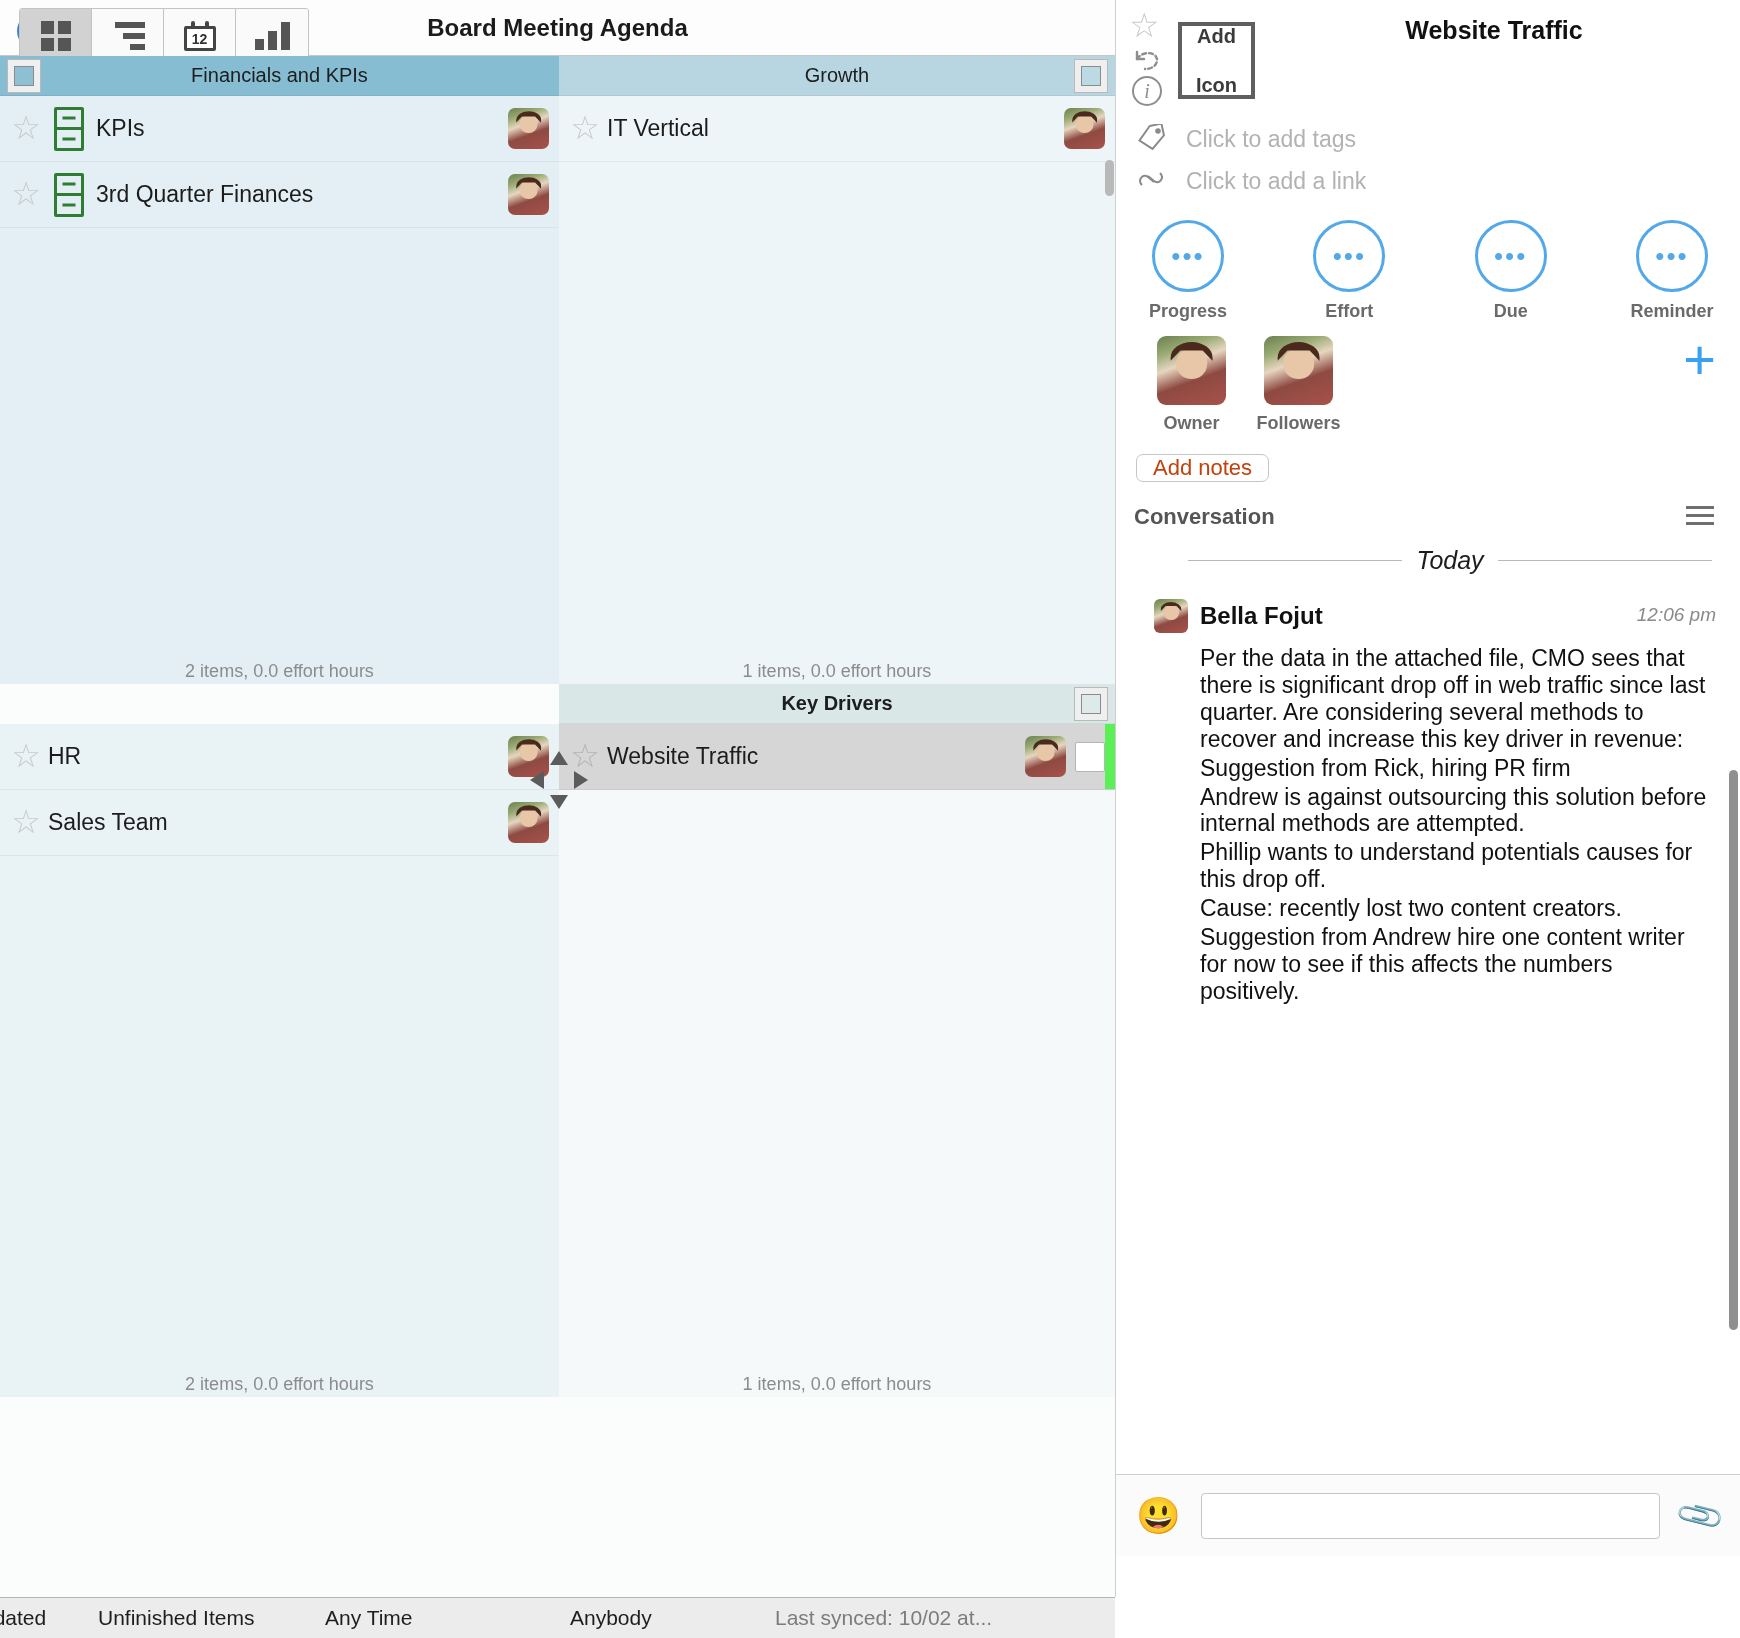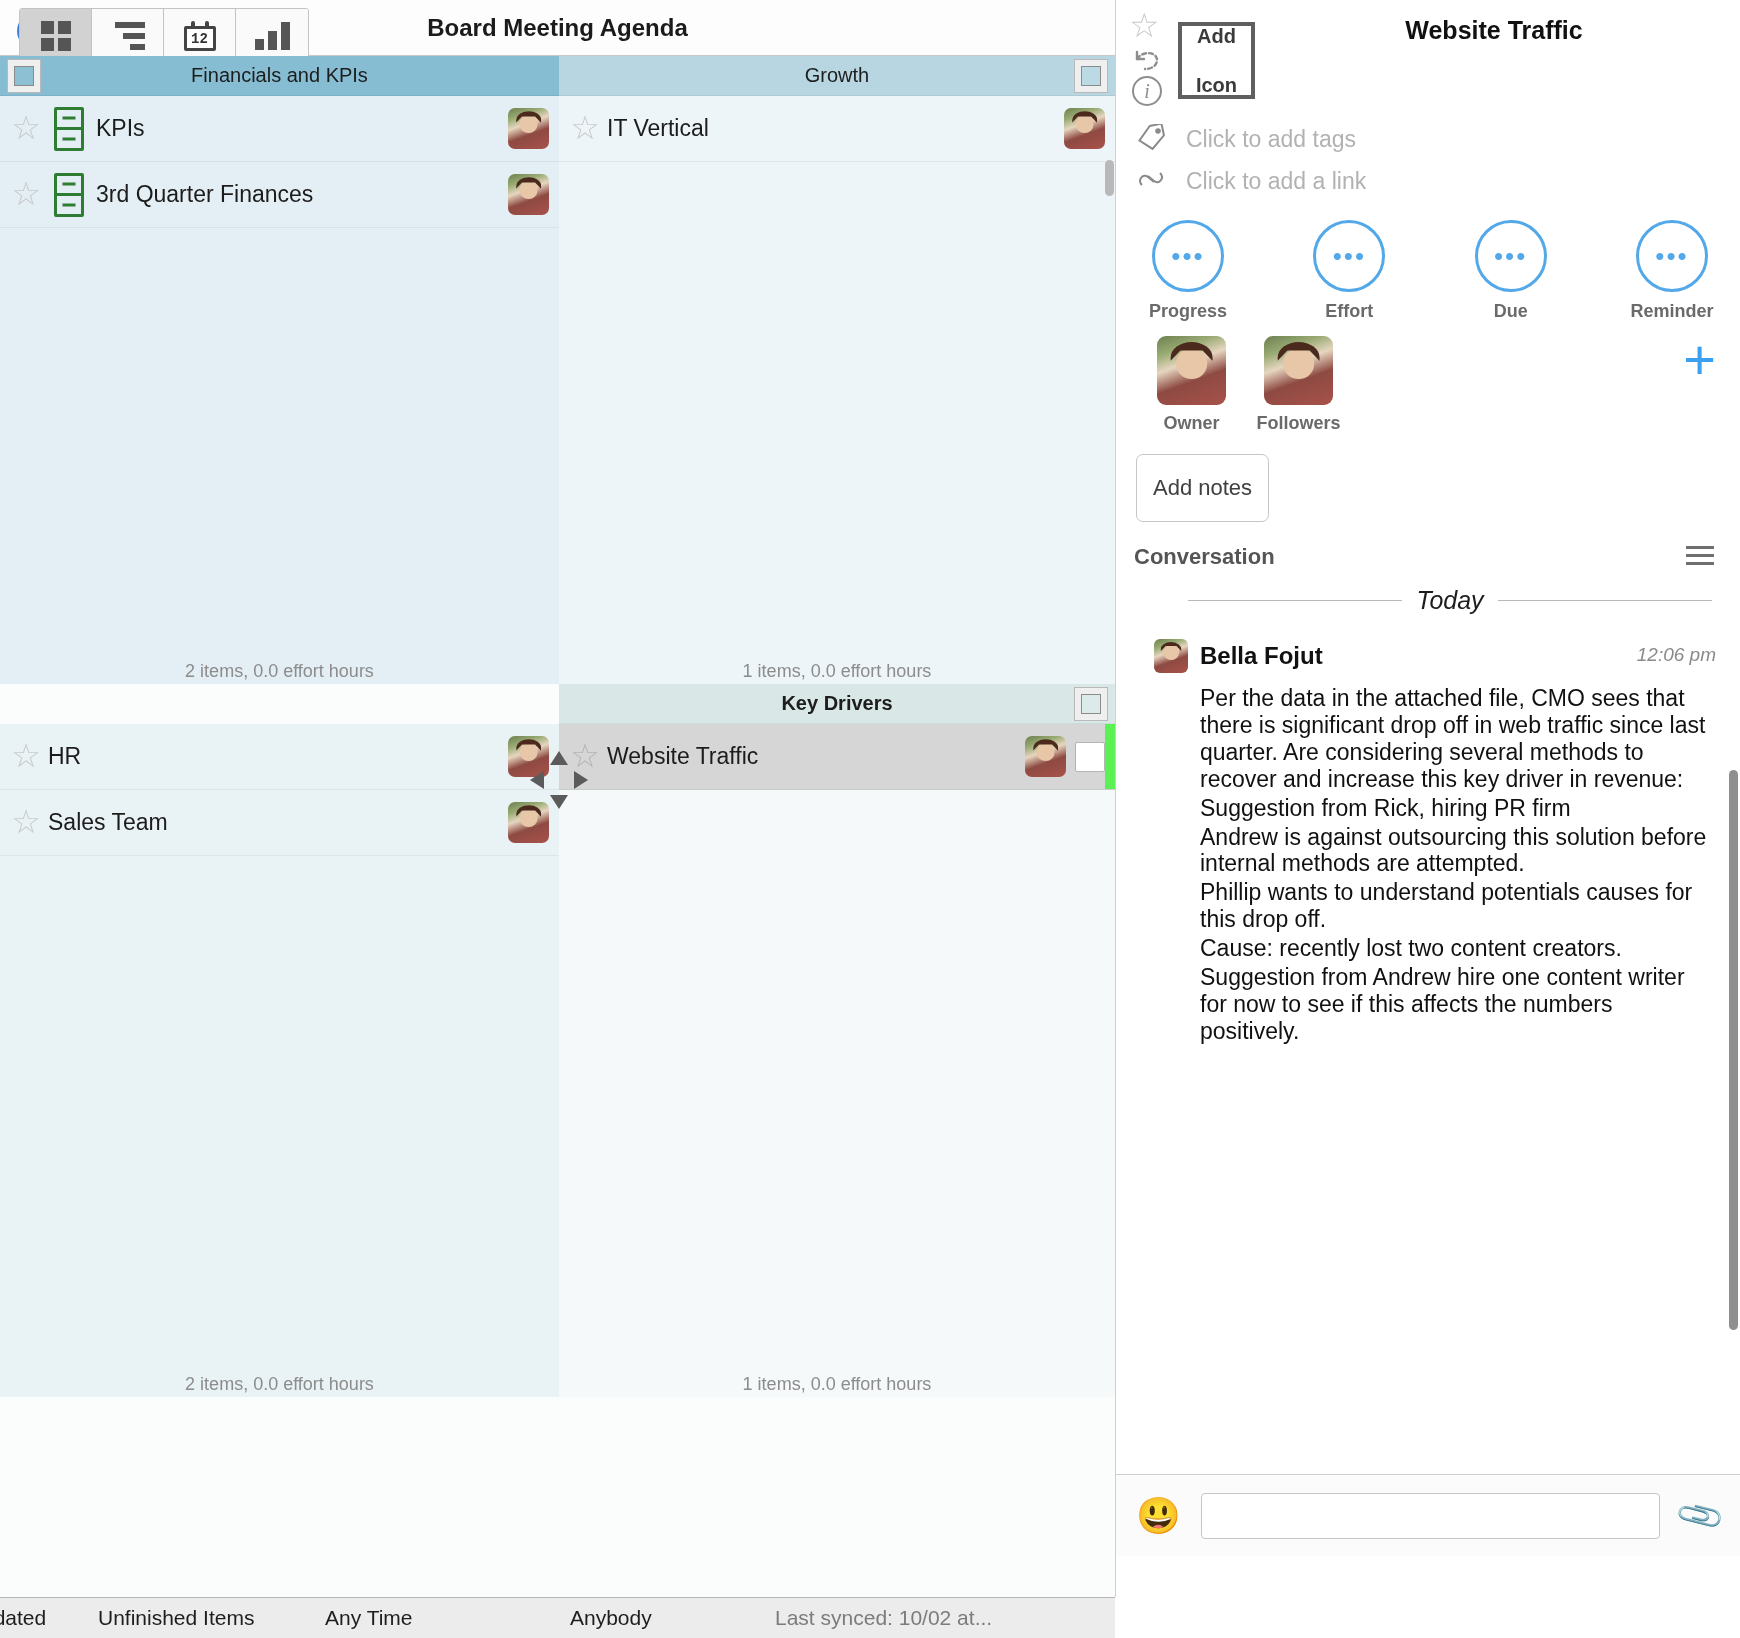--- a/index.html
+++ b/index.html
@@ -56,21 +56,21 @@
     cursor: pointer;
   }
   .board-title {
     position: absolute; left: 0; right: 0; top: 14px;
     text-align: center; font-size: 24px; font-weight: bold; color: #1b1b1b;
     pointer-events: none;
   }
   .view-switch {
     position: absolute; right: 806px; top: 8px;
     display: flex; height: 56px;
-    border: 1px solid #c3c3c3; border-radius: 3px; overflow: hidden; font-family: Liberation Mono, monospace;
+    border: 1px solid #c3c3c3; border-radius: 3px; overflow: hidden;
   }
   .view-btn {
     width: 72px; height: 100%;
     background: #fafafa; border-right: 1px solid #c3c3c3;
     display: flex; align-items: center; justify-content: center;
     cursor: pointer;
   }
   .view-btn:last-child { border-right: none; }
   .view-btn.active { background: #d2d2d2; }
   .ico-grid { display: grid; grid-template-columns: 13px 13px; grid-template-rows: 13px 13px; gap: 4px; }
@@ -270,21 +270,21 @@
     background:#4b2a1d; clip-path: polygon(0 0,100% 0,100% 62%,76% 28%,24% 28%,0 62%);
   }
   .person .lbl { margin-top: 8px; font-size: 18px; font-weight: bold; color: #6a6a6a; }
   .add-person {
     position: absolute; right: 24px; top: 18px;
     font-size: 56px; color: #3aa0f0; line-height: 40px; font-weight: 300; cursor: pointer;
   }
 
   .pill-btn {
     display: inline-block; margin: 0 0 0 20px;
-    padding: 20px 16px; font-size: 22px; color: #404040;
+    padding: 0 16px; font-size: 22px; color: #c2410c;
     background: #fff; border: 1px solid #c6c6c6; border-radius: 7px;
     cursor: pointer;
   }
   .conv-head {
     position: relative;
     margin: 22px 0 0 18px; font-size: 22px; font-weight: bold; color: #555;
   }
   .conv-menu {
     position: absolute; right: 26px; top: 2px; width: 28px; cursor: pointer;
   }

